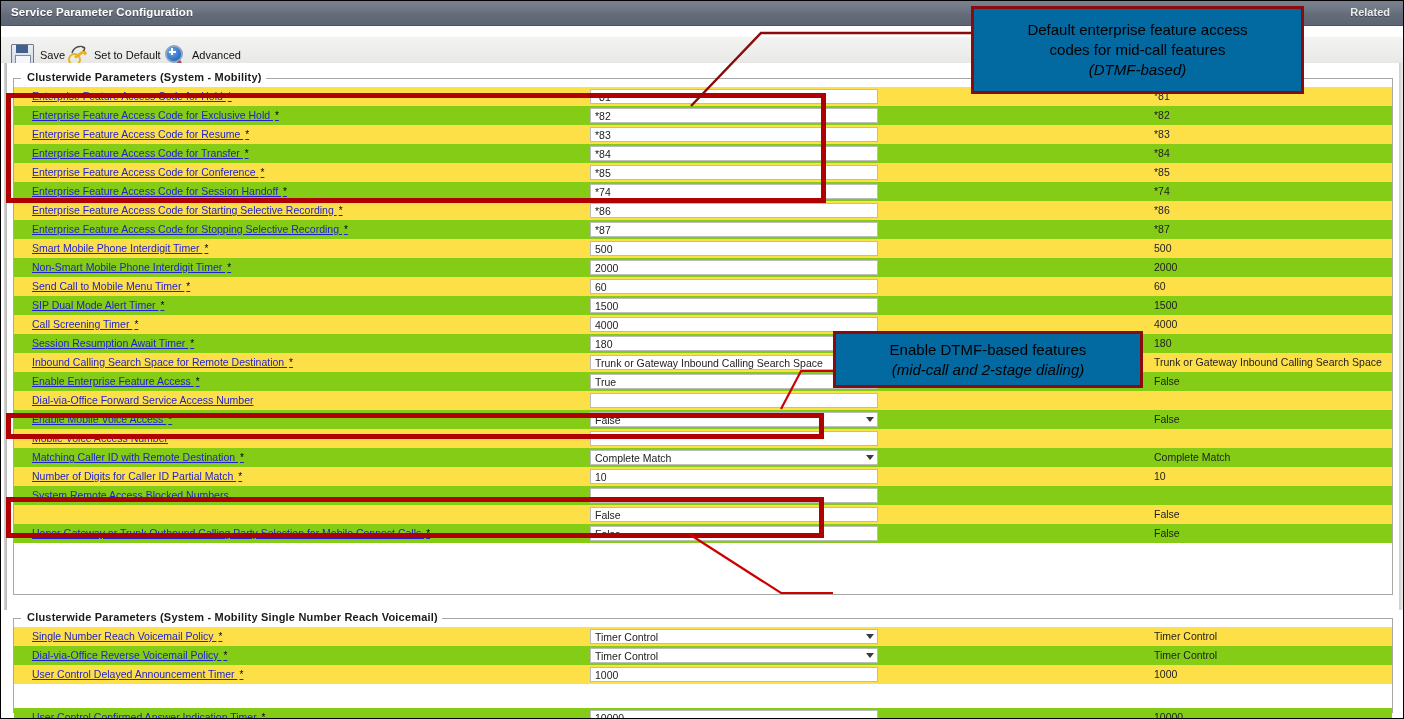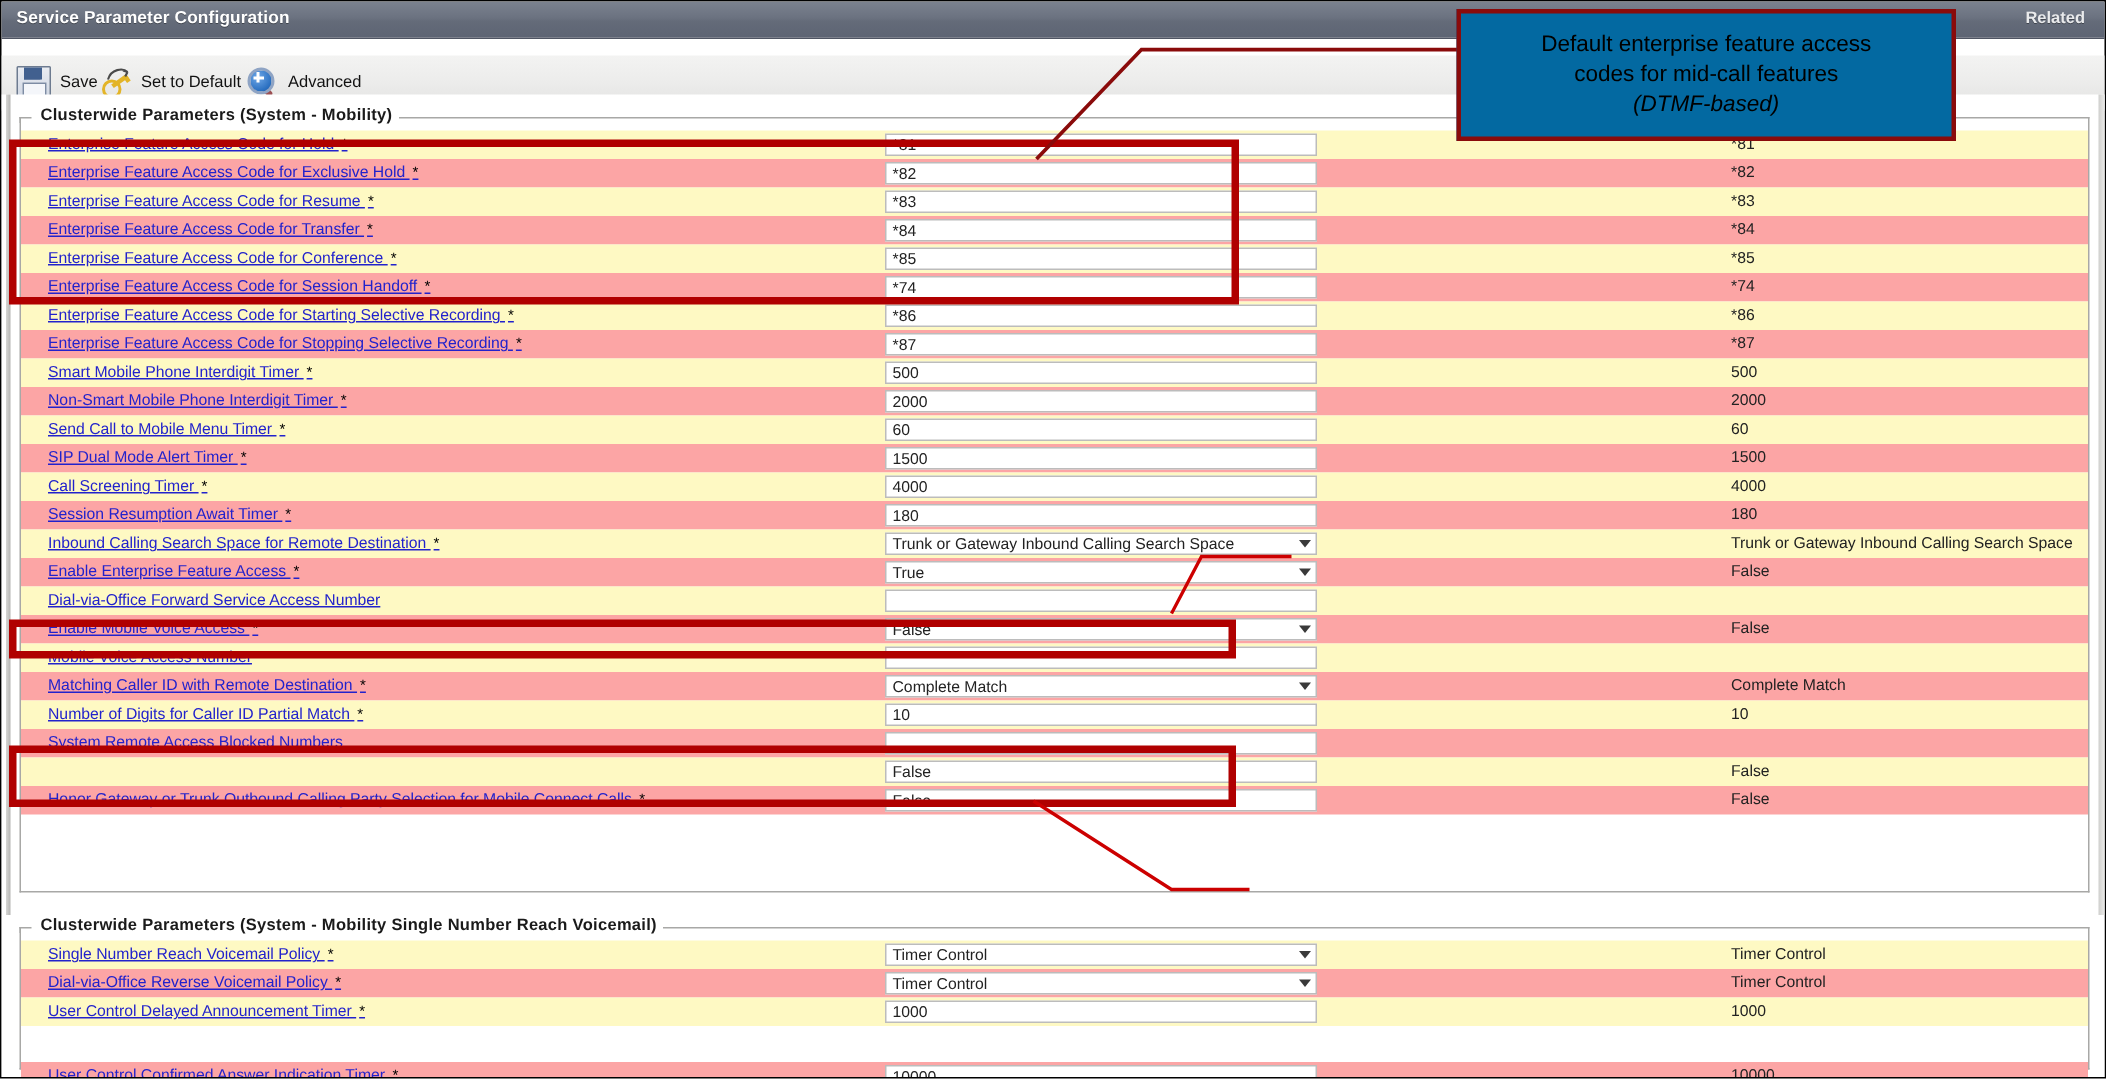--- a/index.html
+++ b/index.html
@@ -99,22 +99,22 @@
   .group .gtopR{position:absolute;top:7px;height:1px;background:#a8a8a6;}
   .group .glegend{
     position:absolute;left:10px;top:0px;
     font-size:11px;font-weight:bold;color:#1a1a1a;
     background:#ffffff;padding:0 4px;white-space:nowrap;
     letter-spacing:.2px;
   }
 
   
   .row{position:absolute;left:0;right:0;height:19px;box-sizing:border-box;}
-  .row.even{background:#fef9c3;}
-  .row.odd{background:#fca5a5;}
+  .row.even{background:#fde047;}
+  .row.odd{background:#84cc16;}
   .row .plabel{
     position:absolute;left:18px;top:3px;
     font-size:10.5px;color:#2222cc;
     text-decoration:underline;
     white-space:nowrap;cursor:pointer;
   }
   .row .star{color:#000;text-decoration:none;font-size:10px;margin-left:2px;}
 
   .field{
     position:absolute;left:576px;top:2px;width:288px;height:15px;
@@ -374,15 +374,19 @@
         <polyline points="28,8 120,67 172,67" stroke="#cc0000" stroke-width="2.2" fill="none"></polyline>
       </svg>
   </div>
 
   <div class="callout" style="left:970px;top:5px;width:333px;height:88px;">
     <div class="l1">Default enterprise feature access</div>
     <div class="l1">codes for mid-call features</div>
     <div class="l2">(DTMF-based)</div>
   </div>
 
+  <div class="callout" style="left:832px;top:330px;width:310px;height:57px;">
+    <div class="l1">Enable DTMF-based features</div>
+    <div class="l2">(mid-call and 2-stage dialing)</div>
+  </div>
 
 
 </div>
 
 </body></html>

